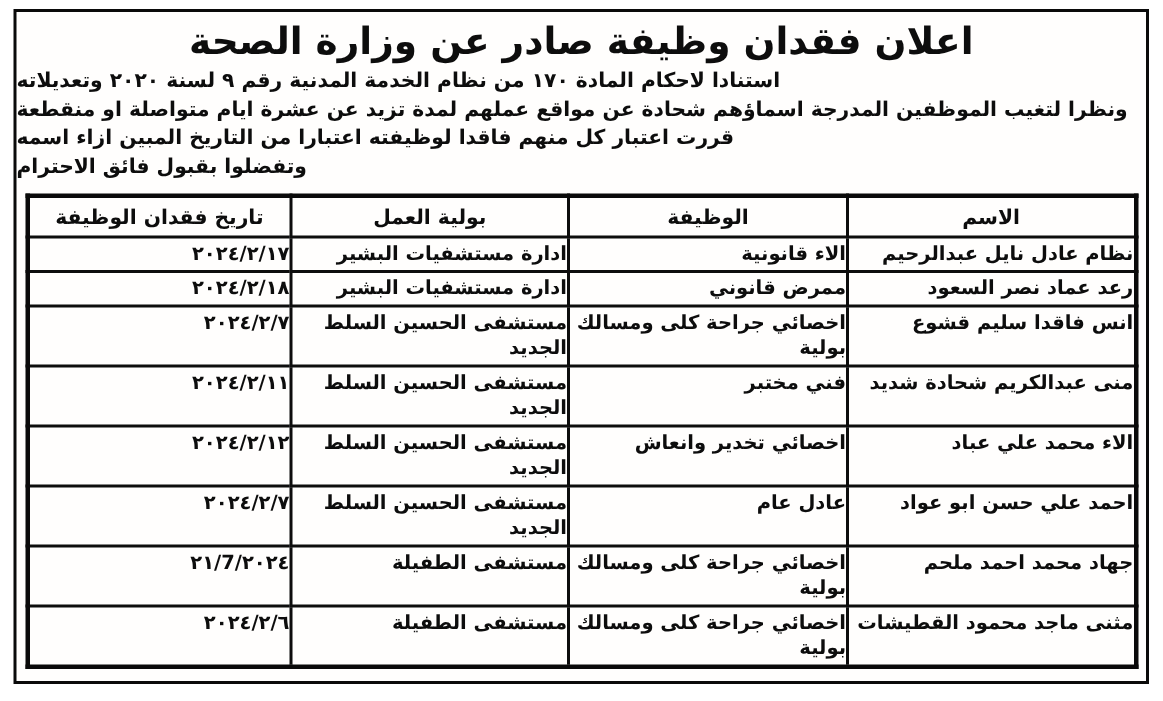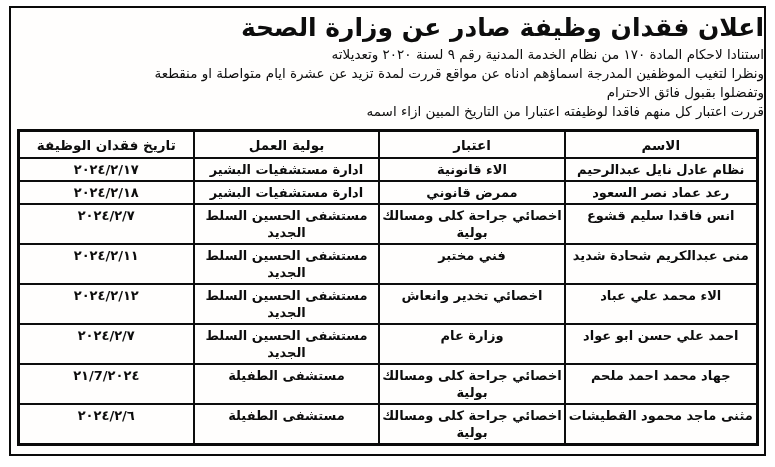--- a/index.html
+++ b/index.html
@@ -17,31 +17,31 @@
     top: 6px;
     left: 9px;
     box-sizing: border-box;
     width: 757px;
     height: 450px;
     border: 2.5px solid #0a0a0a;
     background: #fffefd;
   }
   .doc-title {
     margin: 5px 0 3px 0;
-    text-align: right;
+    text-align: center;
     font-size: 25px;
     font-weight: bold;
     letter-spacing: 0.5px;
   }
   .preamble { margin: 0; }
   .preamble p {
     margin: 0;
-    text-align: right;
+    text-align: left;
     font-size: 13.5px;
-    font-weight: normal;
+    font-weight: bold;
     line-height: 19px;
   }
   table.loss-table {
     margin: 8px auto 0 auto;
     border-collapse: collapse;
     table-layout: fixed;
     width: 739px;
     border: 3px solid #0a0a0a;
   }
   .loss-table th, .loss-table td {
@@ -55,50 +55,51 @@
     font-size: 13.5px;
     height: 21px;
     vertical-align: middle;
   }
   .loss-table td {
     font-size: 13px;
     line-height: 17px;
     vertical-align: top;
     white-space: pre-line;
     height: 17px;
+    text-align: right;
   }
   col.c-name { width: 192px; }
   col.c-pos  { width: 186px; }
   col.c-loc  { width: 185px; }
   col.c-date { width: 176px; }
 </style>
 </head>
 <body>
 
 <div class="frame">
   <h1 class="doc-title">اعلان فقدان وظيفة صادر عن وزارة الصحة</h1>
 
   <div class="preamble">
     <p>استنادا لاحكام المادة ١٧٠ من نظام الخدمة المدنية رقم ٩ لسنة ٢٠٢٠ وتعديلاته</p>
-    <p>ونظرا لتغيب الموظفين المدرجة اسماؤهم ادناه عن مواقع قررت لمدة تزيد عن عشرة ايام متواصلة او منقطعة</p>
+    <p>ونظرا لتغيب الموظفين المدرجة اسماؤهم شحادة عن مواقع عملهم لمدة تزيد عن عشرة ايام متواصلة او منقطعة</p>
+    <p>قررت اعتبار كل منهم فاقدا لوظيفته اعتبارا من التاريخ المبين ازاء اسمه</p>
     <p>وتفضلوا بقبول فائق الاحترام</p>
-    <p>قررت اعتبار كل منهم فاقدا لوظيفته اعتبارا من التاريخ المبين ازاء اسمه</p>
   </div>
 
   <table class="loss-table">
     <colgroup>
       <col class="c-name">
       <col class="c-pos">
       <col class="c-loc">
       <col class="c-date">
     </colgroup>
     <thead>
       <tr>
         <th>الاسم</th>
-        <th>اعتبار</th>
+        <th>الوظيفة</th>
         <th>بولية العمل</th>
         <th>تاريخ فقدان الوظيفة</th>
       </tr>
     </thead>
     <tbody>
         <tr>
           <td>نظام عادل نايل عبدالرحيم</td>
           <td>الاء قانونية</td>
           <td>ادارة مستشفيات البشير</td>
           <td>٢٠٢٤/٢/١٧</td>
@@ -123,21 +124,21 @@
           <td>٢٠٢٤/٢/١١</td>
         </tr>
         <tr>
           <td>الاء محمد علي عباد</td>
           <td>اخصائي تخدير وانعاش</td>
           <td>مستشفى الحسين السلط الجديد</td>
           <td>٢٠٢٤/٢/١٢</td>
         </tr>
         <tr>
           <td>احمد علي حسن ابو عواد</td>
-          <td>وزارة عام</td>
+          <td>عادل عام</td>
           <td>مستشفى الحسين السلط الجديد</td>
           <td>٢٠٢٤/٢/٧</td>
         </tr>
         <tr style="height: 40px;">
           <td>جهاد محمد احمد ملحم</td>
           <td>اخصائي جراحة كلى ومسالك
 بولية</td>
           <td>مستشفى الطفيلة</td>
           <td>٢٠٢٤/7/٢١</td>
         </tr>

